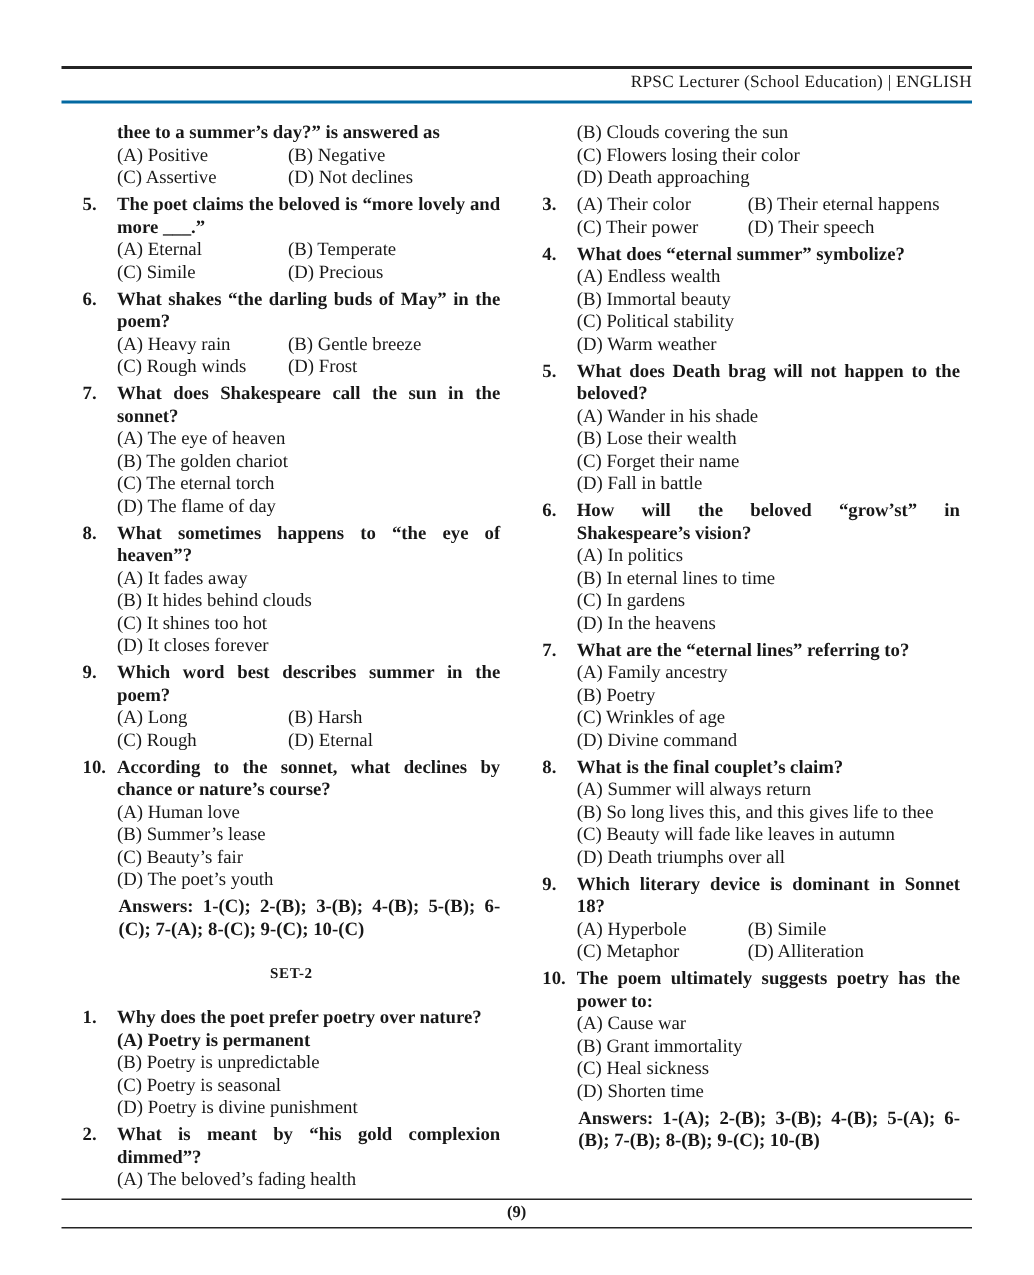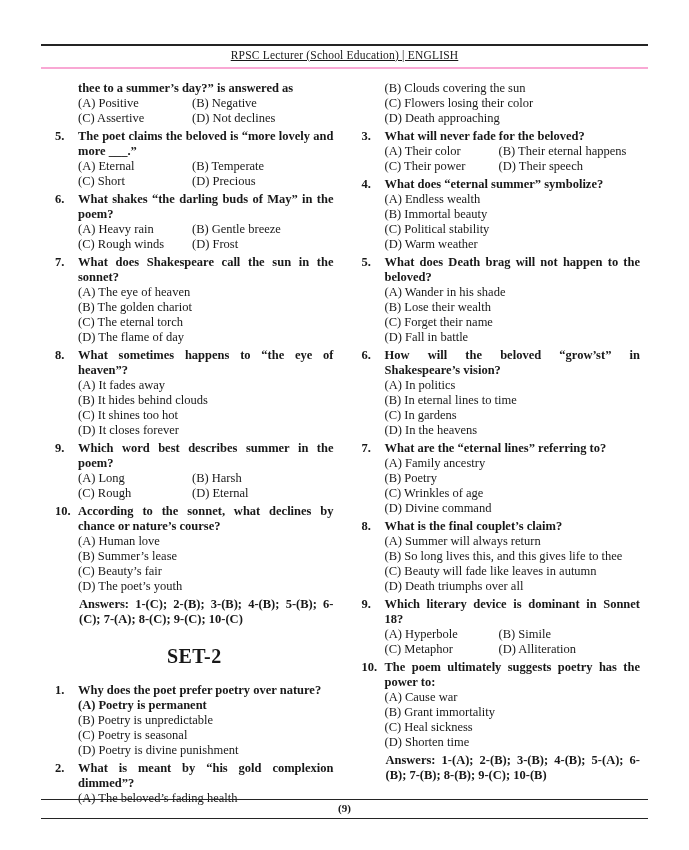--- a/index.html
+++ b/index.html
@@ -4,38 +4,38 @@
 <style>
   html, body { margin:0; padding:0; background:#f4f4f2; }
   .page {
     width:689px; height:850px; position:relative; overflow:hidden;
     background:#ffffff; margin:0 auto;
     font-family:"Liberation Serif","DejaVu Serif",serif;
     font-size:12.5px; line-height:1.2; color:#181818;
   }
   .header {
     margin:44px 41px 0 41px;
-    border-top:2px solid #242424; border-bottom:2px solid #f9a8d4;
-    text-align:center; font-size:11.5px; padding:3px 0 4px; letter-spacing:0.2px;text-decoration:underline;
+    border-top:2px solid #242424; border-bottom:2px solid #0369a1;
+    text-align:right; font-size:11.5px; padding:3px 0 4px; letter-spacing:0.2px;
   }
   .content { display:flex; margin:12px 49px 0 55px; gap:28px; }
   .column { flex:1 1 0; min-width:0; }
   .question { display:flex; margin-bottom:3px; }
   .q-num { width:23px; flex:none; font-weight:bold; }
   .q-body { flex:1; min-width:0; }
   .q-stem { font-weight:bold; text-align:justify; }
   .q-option { padding:0; }
   .q-option.bold { font-weight:bold; }
   .q-options.pairs { display:grid; grid-template-columns:114px auto; }
   .answers-line {
     margin-left:24px; margin-top:1px; margin-bottom:3px;
     font-weight:bold; text-align:justify;
   }
   .set-heading {
-    text-align:center; font-weight:bold; font-size:20px;
+    text-align:center; font-weight:bold; font-size:10px;
     margin:17px 0 15px 0; letter-spacing:0.4px;
   }
   .footer {
     position:absolute; left:41px; right:41px; bottom:31px;
     border-top:1.5px solid #242424; border-bottom:1.5px solid #242424;
     text-align:center; font-weight:bold; font-size:11px; padding:2px 0 3px;
   }
 </style>
 </head>
 <body>
@@ -58,21 +58,21 @@
             </div>
           </div>
         </div>
         <div class="question">
           <span class="q-num">5.</span>
           <div class="q-body">
             <div class="q-stem">The poet claims the beloved is “more lovely and more ___.”</div>
             <div class="q-options pairs">
               <div class="q-option">(A) Eternal</div>
               <div class="q-option">(B) Temperate</div>
-              <div class="q-option">(C) Short</div>
+              <div class="q-option">(C) Simile</div>
               <div class="q-option">(D) Precious</div>
             </div>
           </div>
         </div>
         <div class="question">
           <span class="q-num">6.</span>
           <div class="q-body">
             <div class="q-stem">What shakes “the darling buds of May” in the poem?</div>
             <div class="q-options pairs">
               <div class="q-option">(A) Heavy rain</div>
@@ -161,21 +161,20 @@
             <div class="q-options">
               <div class="q-option">(B) Clouds covering the sun</div>
               <div class="q-option">(C) Flowers losing their color</div>
               <div class="q-option">(D) Death approaching</div>
             </div>
           </div>
         </div>
         <div class="question">
           <span class="q-num">3.</span>
           <div class="q-body">
-            <div class="q-stem">What will never fade for the beloved?</div>
             <div class="q-options pairs">
               <div class="q-option">(A) Their color</div>
               <div class="q-option">(B) Their eternal happens</div>
               <div class="q-option">(C) Their power</div>
               <div class="q-option">(D) Their speech</div>
             </div>
           </div>
         </div>
         <div class="question">
           <span class="q-num">4.</span>

